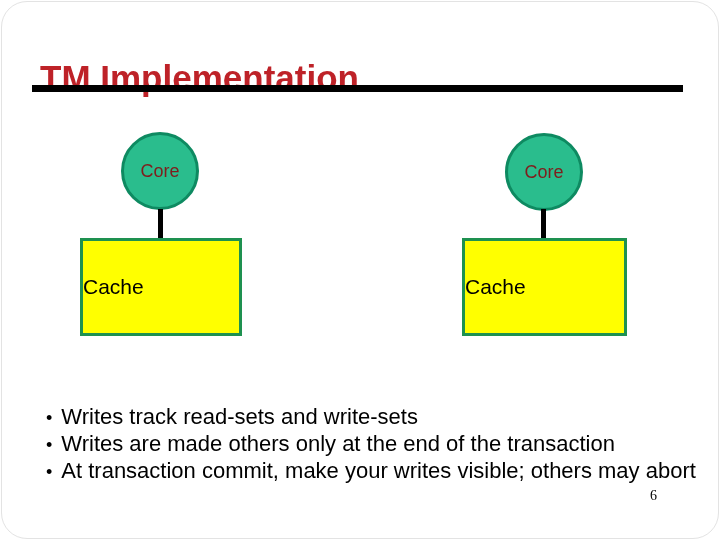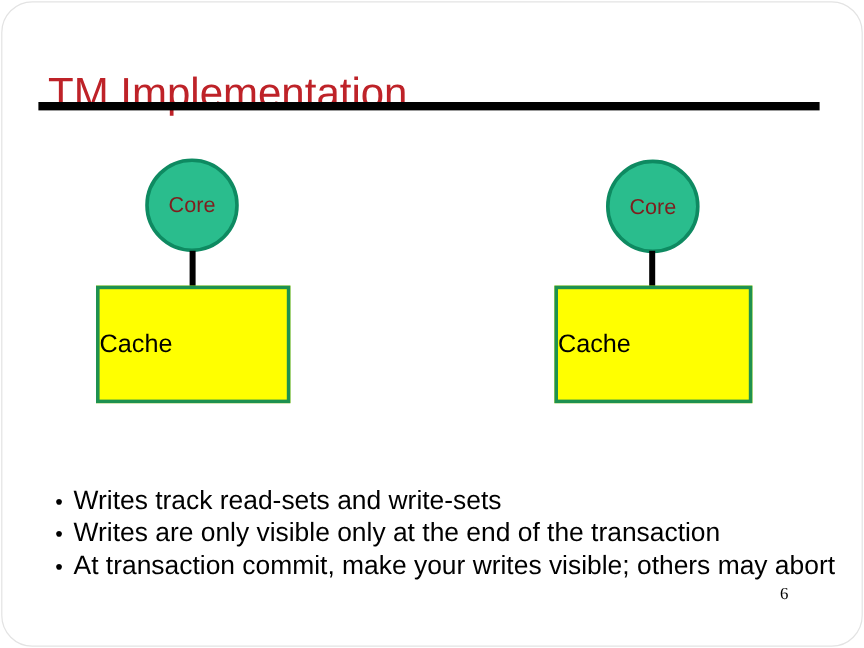--- a/index.html
+++ b/index.html
@@ -23,21 +23,21 @@
     border: 1px solid #e3e3e3;
     border-radius: 26px;
     pointer-events: none;
   }
   .slide-title {
     position: absolute;
     left: 40px;
     top: 36px;
     font-size: 35px;
     line-height: 38px;
-    font-weight: normal;
+    font-weight: bold;
     color: var(--title-red, #be2228);
     white-space: nowrap;
   }
   .title-rule {
     position: absolute;
     left: 32px;
     top: 85px;
     width: 651px;
     height: 7px;
     background: #000000;
@@ -134,21 +134,21 @@
     <span>Cache</span>
   </div>
 
   <div class="bullet-list">
     <div class="bullet-line">
       <span class="bullet-dot">•</span>
       <span>Writes track read-sets and write-sets</span>
     </div>
     <div class="bullet-line">
       <span class="bullet-dot">•</span>
-      <span>Writes are only visible only at the end of the transaction</span>
+      <span>Writes are made others only at the end of the transaction</span>
     </div>
     <div class="bullet-line">
       <span class="bullet-dot">•</span>
       <span>At transaction commit, make your writes visible; others may abort</span>
     </div>
   </div>
 
   <div class="page-number">6</div>
 </div>
 

